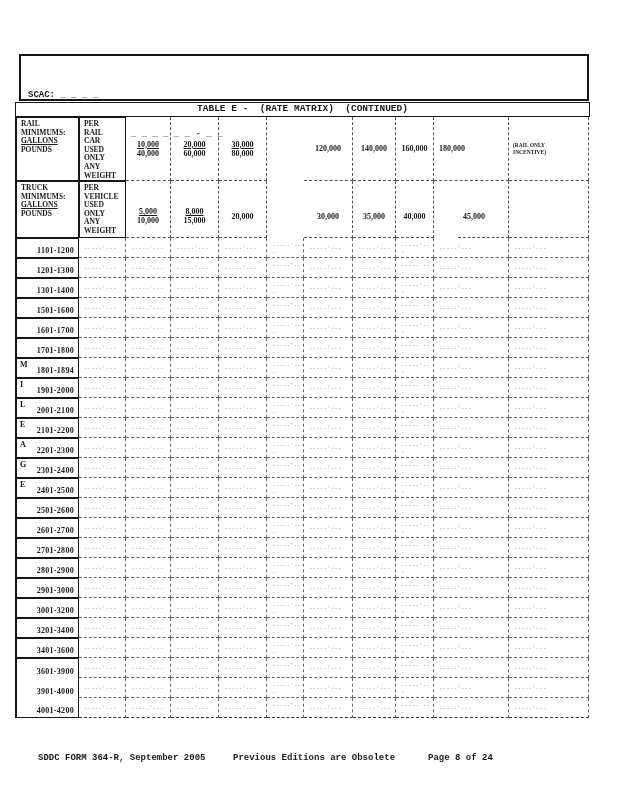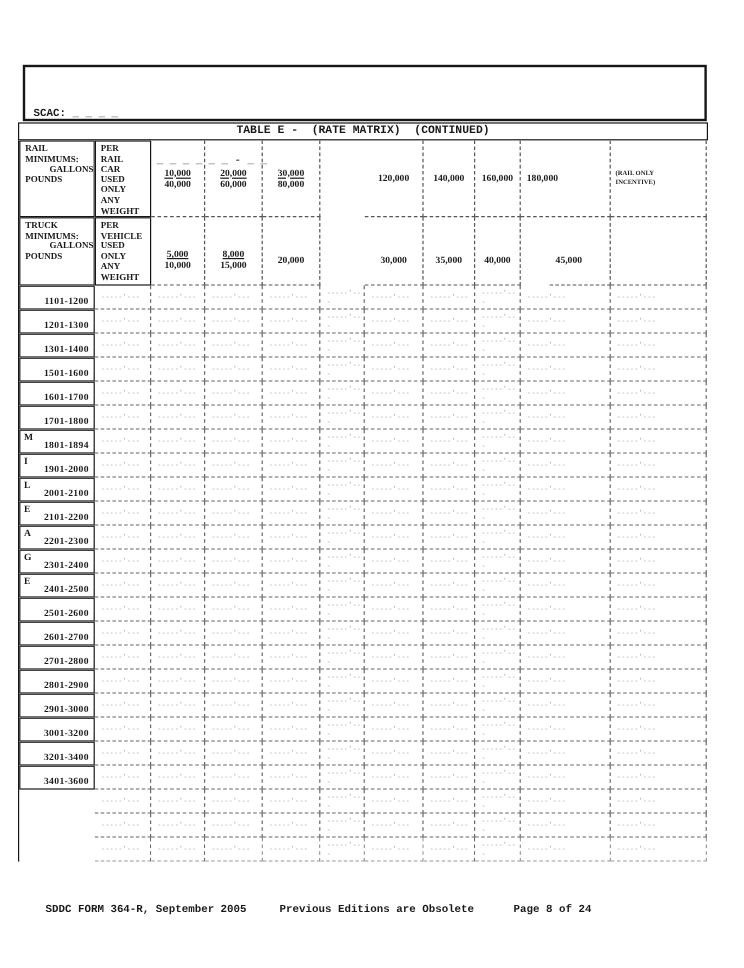--- a/index.html
+++ b/index.html
@@ -21,21 +21,21 @@
         box-sizing:border-box;text-align:center;font-family:"Liberation Mono", monospace;
         font-weight:bold;font-size:9.5px;line-height:11px;white-space:pre;}
 
   
   .matrix{position:absolute;left:15px;top:117px;display:grid;
           grid-template-columns:63px 47px 45px 48px 48px 37px 49px 43px 38px 75px 80px;
           grid-template-rows:64px 57px repeat(24,20px);
           border-left:1.5px solid #161616;}
   .hbox{border:1.5px solid #161616;box-sizing:border-box;font-weight:bold;font-size:7.5px;
         line-height:8.6px;padding:2px 0 0 4px;background:#fff;}
-  .hbox .u{text-align:right;}
+  .hbox .u{text-decoration:underline;}
   .rate-h{border-right:1px dashed #555;border-bottom:1px dashed #555;box-sizing:border-box;
           display:flex;flex-direction:column;justify-content:center;align-items:center;
           font-weight:bold;font-size:8px;line-height:9px;}
   .rate-h .u{text-decoration:underline;}
   .rate-h.low{padding-top:14px;box-sizing:border-box;}
   .rate-h.wide{align-items:flex-start;padding-left:5px;}
   .incentive{align-items:flex-start;padding-left:4px;font-size:5.5px;line-height:6.5px;}
 
   .dlabel{grid-column:1;border:1px solid #161616;box-sizing:border-box;position:relative;
           background:#fff;font-weight:bold;font-size:8px;}
@@ -845,20 +845,31 @@
       </div>
       <div class="dcell" style="grid-area: 23 / 9;">
         <span class="ph">-----'---</span>
       </div>
       <div class="dcell" style="grid-area: 23 / 10;">
         <span class="ph">-----'---</span>
       </div>
       <div class="dcell" style="grid-area: 23 / 11;">
         <span class="ph">-----'---</span>
       </div>
+      <div class="dlabel-group" style="grid-area: 24 / 1 / span 3;">
+        <div class="mslot">
+          <span class="range">3601-3900</span>
+        </div>
+        <div class="mslot">
+          <span class="range">3901-4000</span>
+        </div>
+        <div class="mslot">
+          <span class="range">4001-4200</span>
+        </div>
+      </div>
       <div class="dcell" style="grid-area: 24 / 2;">
         <span class="ph">-----'---</span>
       </div>
       <div class="dcell" style="grid-area: 24 / 3;">
         <span class="ph">-----'---</span>
       </div>
       <div class="dcell" style="grid-area: 24 / 4;">
         <span class="ph">-----'---</span>
       </div>
       <div class="dcell" style="grid-area: 24 / 5;">

